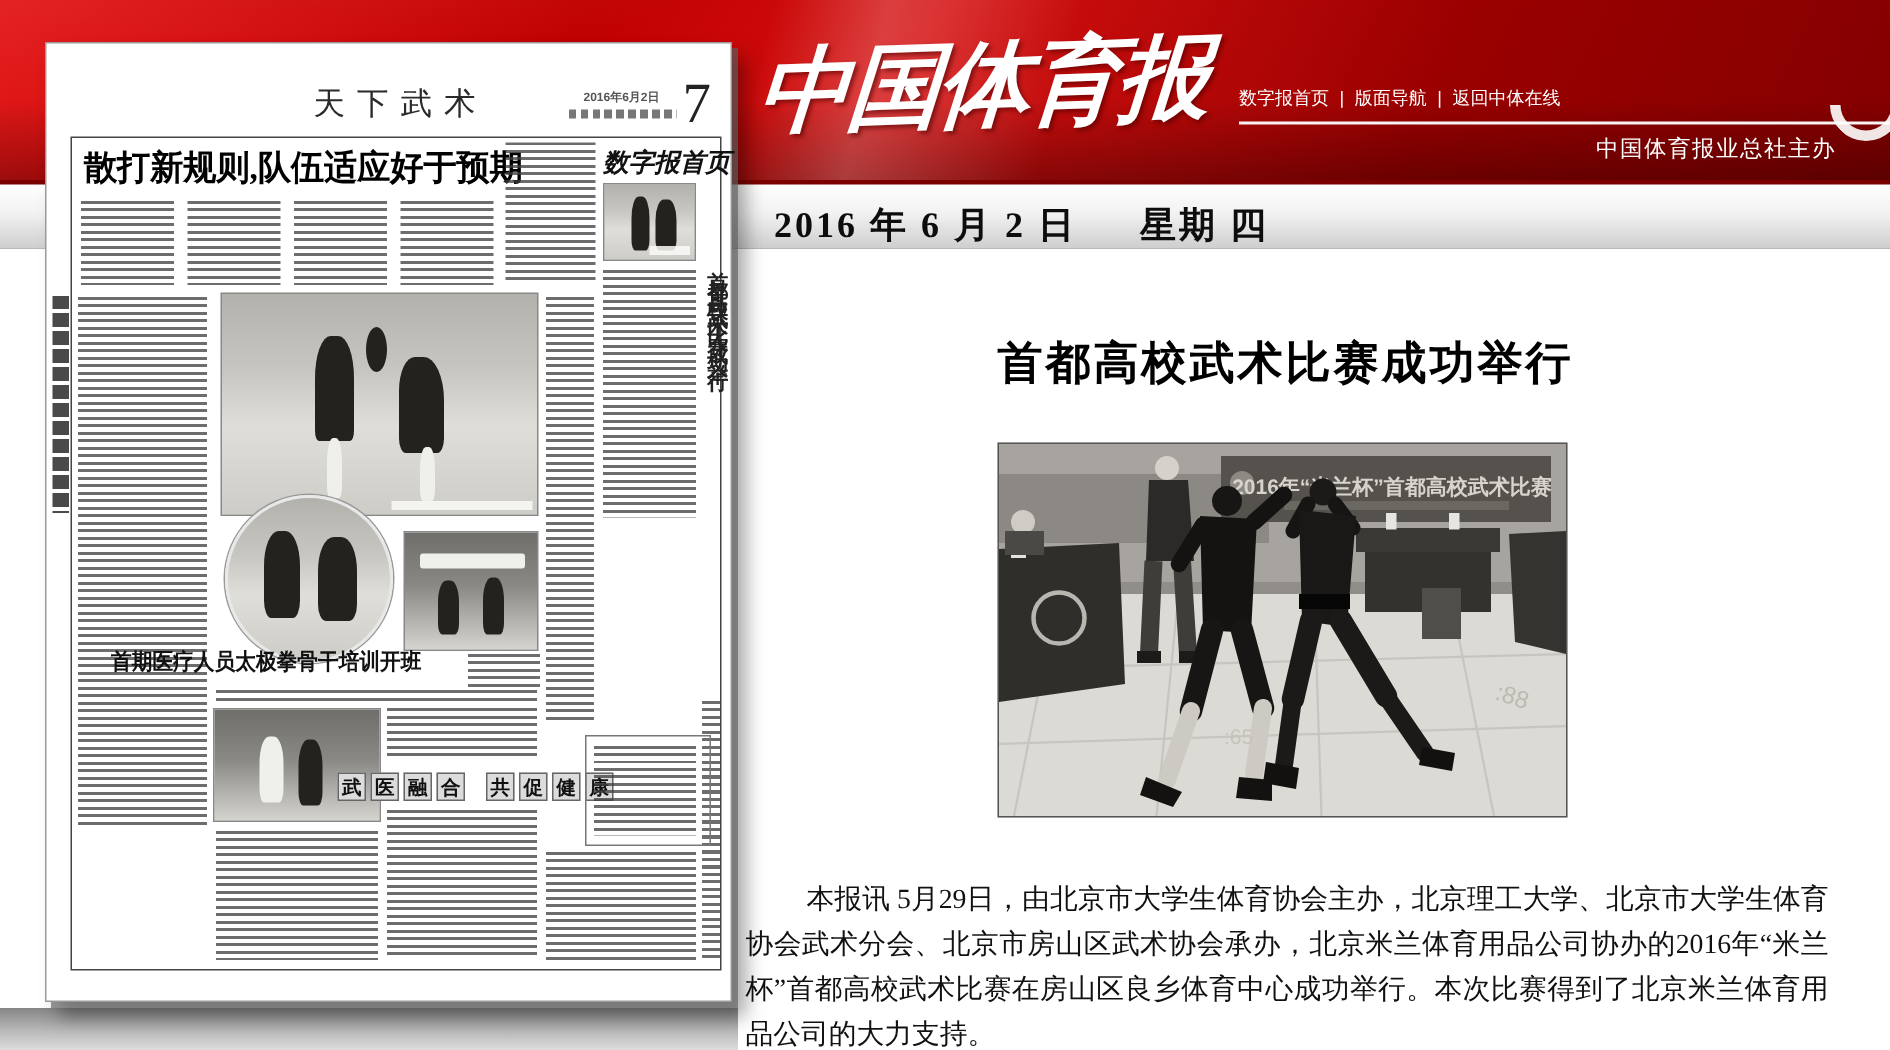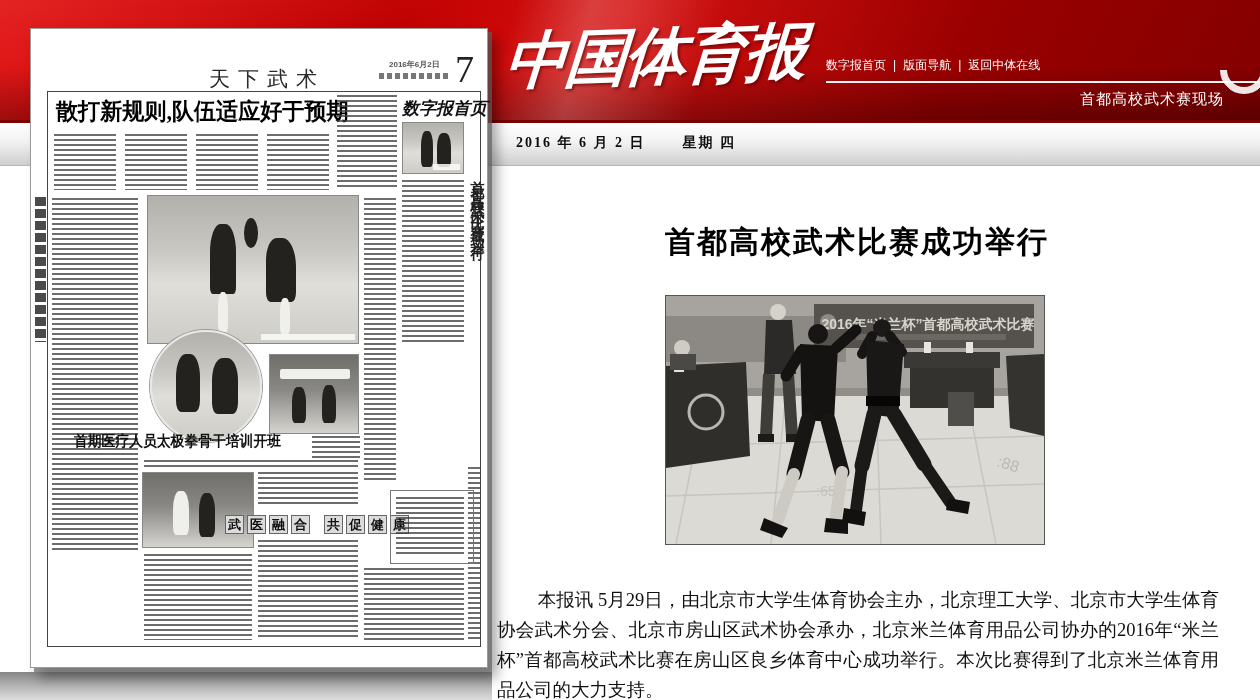--- a/index.html
+++ b/index.html
@@ -21,40 +21,40 @@
   .nav-row{position:absolute;left:826px;top:57px;color:#ffffff;font-size:12px;white-space:nowrap;}
   .nav-row a{color:#ffffff;text-decoration:none;}
   .nav-sep{padding:0 7px;color:#ffffff;}
   .nav-line{position:absolute;left:826px;top:81px;right:0;height:2px;background:#ffffff;opacity:.95;}
   .organizer{position:absolute;right:36px;top:90px;color:#ffffff;font-size:15px;letter-spacing:1px;}
   
   .date-bar{position:absolute;left:0;top:120px;width:1260px;height:46px;box-sizing:border-box;
     border-top:3px solid #7b0000;border-bottom:1px solid #b8b8b8;
     background:linear-gradient(180deg,#ffffff 0%,#f2f2f2 45%,#cfcfcf 100%);}
   .date-text{position:absolute;left:516px;top:11px;font-family:"Liberation Serif",serif;
-    font-weight:bold;font-size:14px;color:#0d0d0d;letter-spacing:2px;white-space:nowrap;}
+    font-weight:bold;font-size:24px;color:#0d0d0d;letter-spacing:2px;white-space:nowrap;}
   
   .content{position:absolute;left:0;top:166px;width:1260px;height:534px;background:#ffffff;}
   .right-panel{position:absolute;left:492px;top:0;width:730px;height:534px;}
   .art-title{position:absolute;left:0;top:56px;width:100%;text-align:center;
     font-size:30px;font-weight:bold;color:#000;letter-spacing:2px;}
   .photo-block{position:absolute;left:173px;top:129px;width:380px;}
   .photo-frame{width:380px;height:250px;border:1px solid #555;box-sizing:border-box;background:#d9d7d2;}
   .photo-caption{width:380px;height:28px;margin-top:1px;background:#e2e5c6;color:#333;
     font-size:14px;line-height:28px;text-align:center;}
   .art-body{position:absolute;left:5px;top:420px;width:722px;font-family:"Liberation Serif",serif;
     font-size:18.5px;line-height:1.62;color:#111;text-align:justify;text-indent:2.2em;}
   
   .left-bottom-bar{position:absolute;left:0;top:672px;width:492px;height:28px;
     background:linear-gradient(180deg,#868686 0%,#b9b9b9 55%,#dddddd 100%);}
   
   .paper{position:absolute;left:30px;top:28px;width:458px;height:640px;background:#ffffff;
     border:1px solid #9a9a9a;box-sizing:border-box;z-index:5;
     box-shadow:4px 4px 0 rgba(95,95,95,.65), 9px 10px 12px rgba(0,0,0,.35);}
-  .np-section{position:absolute;left:178px;top:36px;font-family:"Liberation Serif",serif;
+  .np-section{position:absolute;left:178px;top:26px;font-family:"Liberation Serif",serif;
     font-size:21px;color:#2a2a2a;letter-spacing:8px;white-space:nowrap;}
   .np-meta-date{position:absolute;left:358px;top:30px;font-size:8px;color:#555;font-weight:bold;white-space:nowrap;}
   .np-meta-strip{position:absolute;left:348px;top:44px;width:72px;height:6px;
     background:repeating-linear-gradient(90deg,#777 0 5px,transparent 5px 8px);}
   .np-pageno{position:absolute;left:424px;top:18px;font-family:"Liberation Serif",serif;
     font-size:38px;color:#222;}
   .np-frame{position:absolute;left:16px;top:62px;width:434px;height:556px;border:1px solid #444;box-sizing:border-box;}
   .np-headline{position:absolute;left:8px;top:4px;font-family:"Liberation Serif",serif;
     font-size:23px;font-weight:bold;color:#000;white-space:nowrap;transform:scaleX(.96);transform-origin:left;}
   .np-subhead{position:absolute;left:26px;top:340px;font-size:15px;font-weight:bold;color:#111;
@@ -82,21 +82,21 @@
 </head>
 <body>
 
 <div class="red-header">
   <div class="masthead-logo">中国体育报</div>
   <div class="masthead-swoosh"></div>
   <div class="nav-row">
     <a href="#">数字报首页</a><span class="nav-sep">|</span><a href="#">版面导航</a><span class="nav-sep">|</span><a href="#">返回中体在线</a>
   </div>
   <div class="nav-line"></div>
-  <div class="organizer">首都高校武术赛现场</div>
+  <div class="organizer">中国体育报业总社主办</div>
 </div>
 
 <div class="date-bar">
   <div class="date-text">
     <span>2016 年 6 月 2 日</span>
     <span style="display:inline-block;width:26px;"></span>
     <span>星期 四</span>
   </div>
 </div>
 

